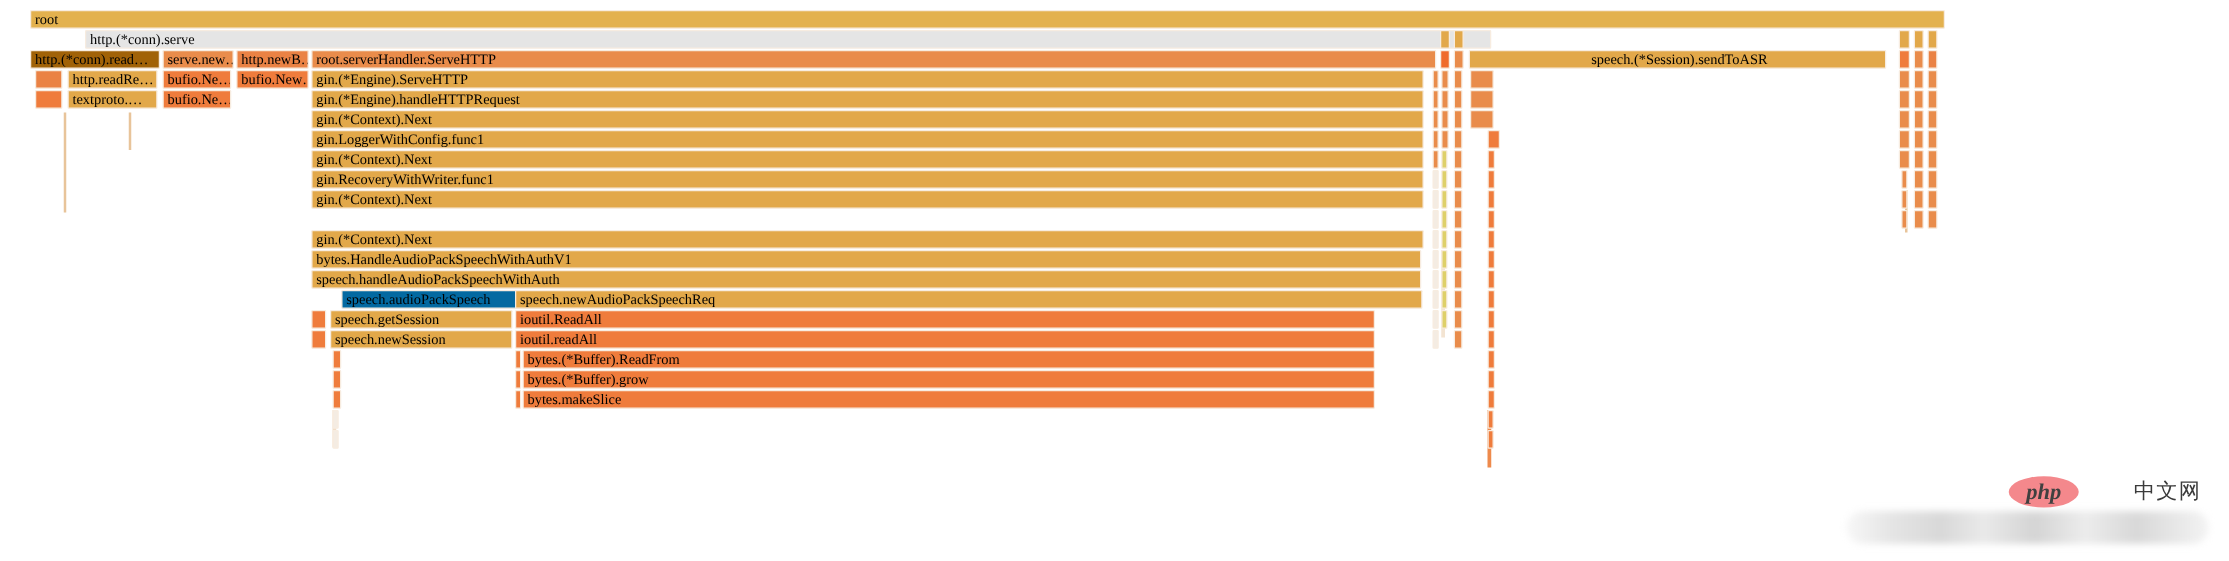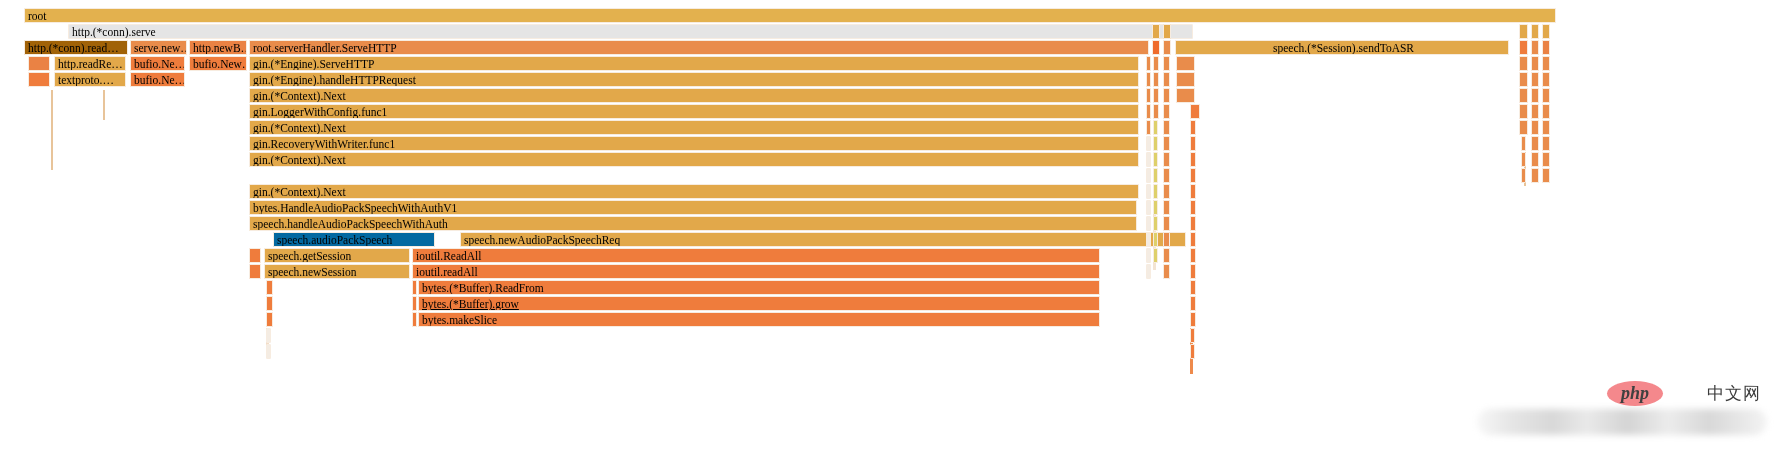--- a/index.html
+++ b/index.html
@@ -412,21 +412,21 @@
     </div>
     <div class="frame" title="" style="left: 1163px; top: 216px; width: 7px; height: 15px; background: rgb(233, 140, 75);">
       <span class="frame-label"></span>
     </div>
     <div class="frame" title="" style="left: 1190px; top: 216px; width: 6px; height: 15px; background: rgb(239, 124, 60);">
       <span class="frame-label"></span>
     </div>
     <div class="frame" title="speech.audioPackSpeech" style="left: 249px; top: 232px; width: 162px; height: 15px; background: #0369a1; margin-left: 24px;">
       <span class="frame-label">speech.audioPackSpeech</span>
     </div>
-    <div class="frame" title="speech.newAudioPackSpeechReq" style="left: 412px; top: 232px; width: 726px; height: 15px; background: rgb(226, 168, 74); margin-left: 48px;">
+    <div class="frame" title="speech.newAudioPackSpeechReq" style="left: 412px; top: 232px; width: 726px; height: 15px; background: rgb(226, 168, 74);">
       <span class="frame-label">speech.newAudioPackSpeechReq</span>
     </div>
     <div class="frame" title="" style="left: 1146px; top: 232px; width: 3px; height: 15px; background: rgb(244, 236, 227);">
       <span class="frame-label"></span>
     </div>
     <div class="frame" title="" style="left: 1153px; top: 232px; width: 4px; height: 15px; background: rgb(222, 208, 106);">
       <span class="frame-label"></span>
     </div>
     <div class="frame" title="" style="left: 1163px; top: 232px; width: 7px; height: 15px; background: rgb(233, 140, 75);">
       <span class="frame-label"></span>
@@ -484,21 +484,21 @@
     </div>
     <div class="frame" title="" style="left: 1190px; top: 280px; width: 6px; height: 15px; background: rgb(239, 124, 60);">
       <span class="frame-label"></span>
     </div>
     <div class="frame" title="" style="left: 266px; top: 296px; width: 7px; height: 15px; background: rgb(239, 124, 60);">
       <span class="frame-label"></span>
     </div>
     <div class="frame" title="" style="left: 412px; top: 296px; width: 5px; height: 15px; background: rgb(239, 124, 60);">
       <span class="frame-label"></span>
     </div>
-    <div class="frame" title="bytes.(*Buffer).grow" style="left: 418px; top: 296px; width: 682px; height: 15px; background: rgb(239, 124, 60); text-decoration: underline;">
+    <div class="frame" title="bytes.(*Buffer).grow" style="left: 418px; top: 296px; width: 682px; height: 15px; background: rgb(239, 124, 60);">
       <span class="frame-label">bytes.(*Buffer).grow</span>
     </div>
     <div class="frame" title="" style="left: 1190px; top: 296px; width: 6px; height: 15px; background: rgb(239, 124, 60);">
       <span class="frame-label"></span>
     </div>
     <div class="frame" title="" style="left: 266px; top: 312px; width: 7px; height: 15px; background: rgb(239, 124, 60);">
       <span class="frame-label"></span>
     </div>
     <div class="frame" title="" style="left: 412px; top: 312px; width: 5px; height: 15px; background: rgb(239, 124, 60);">
       <span class="frame-label"></span>

